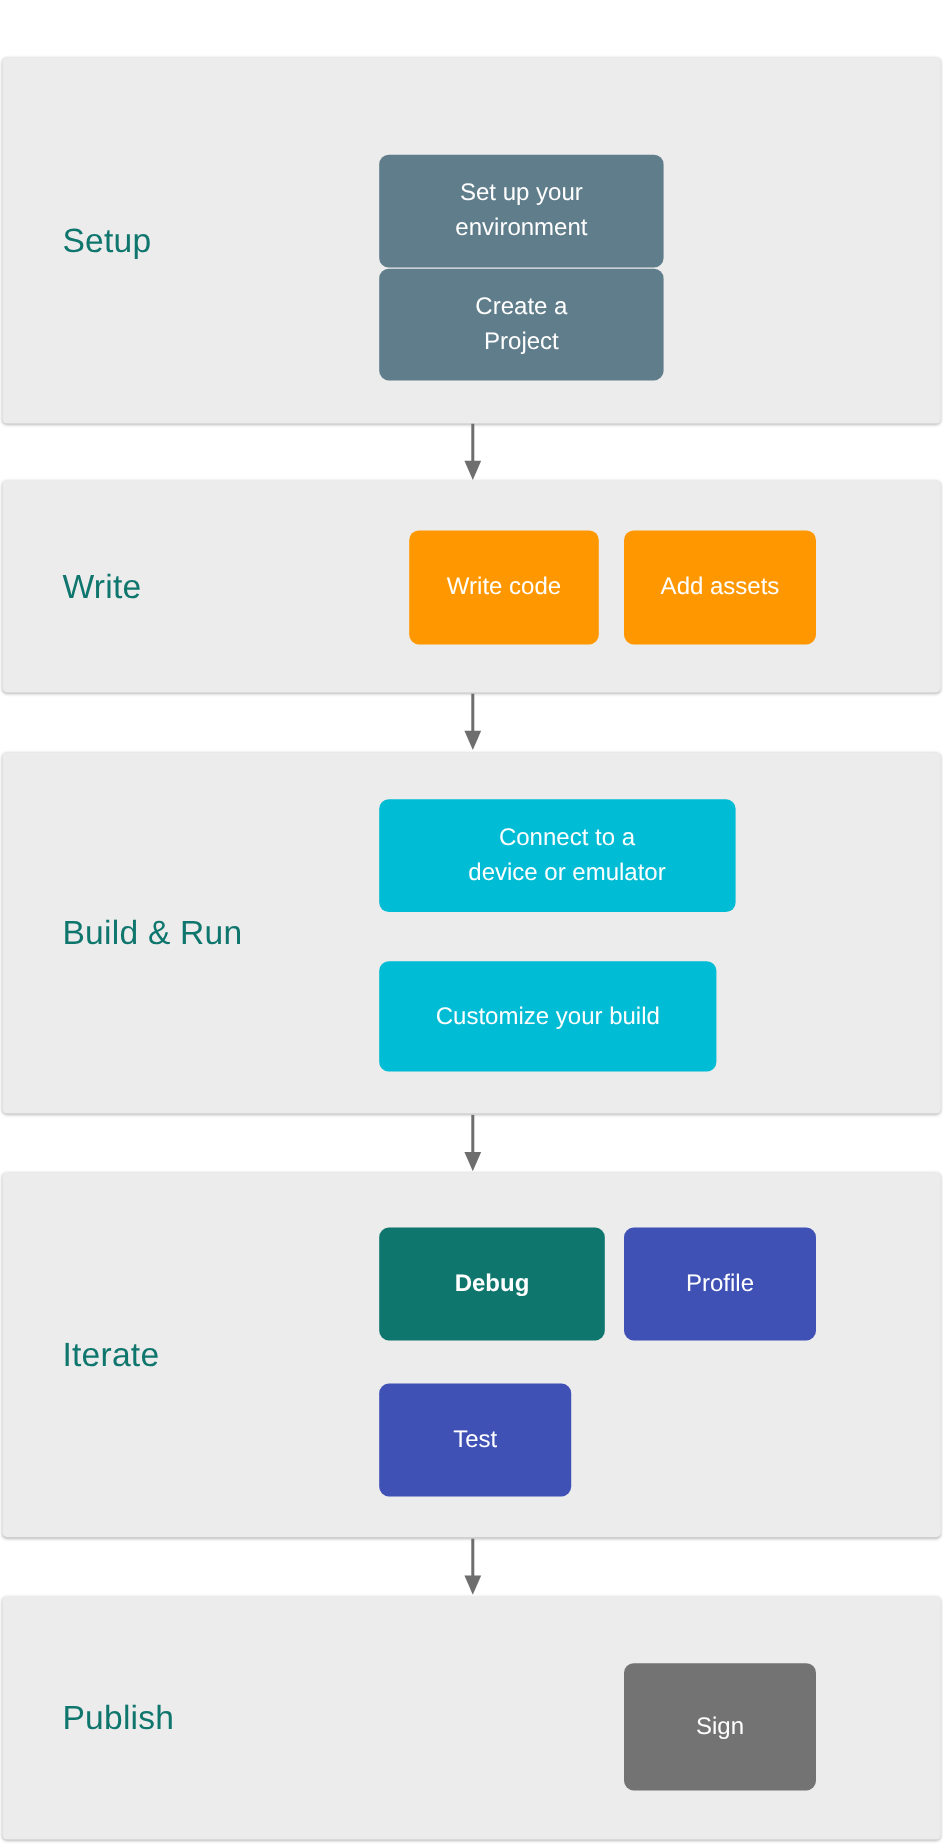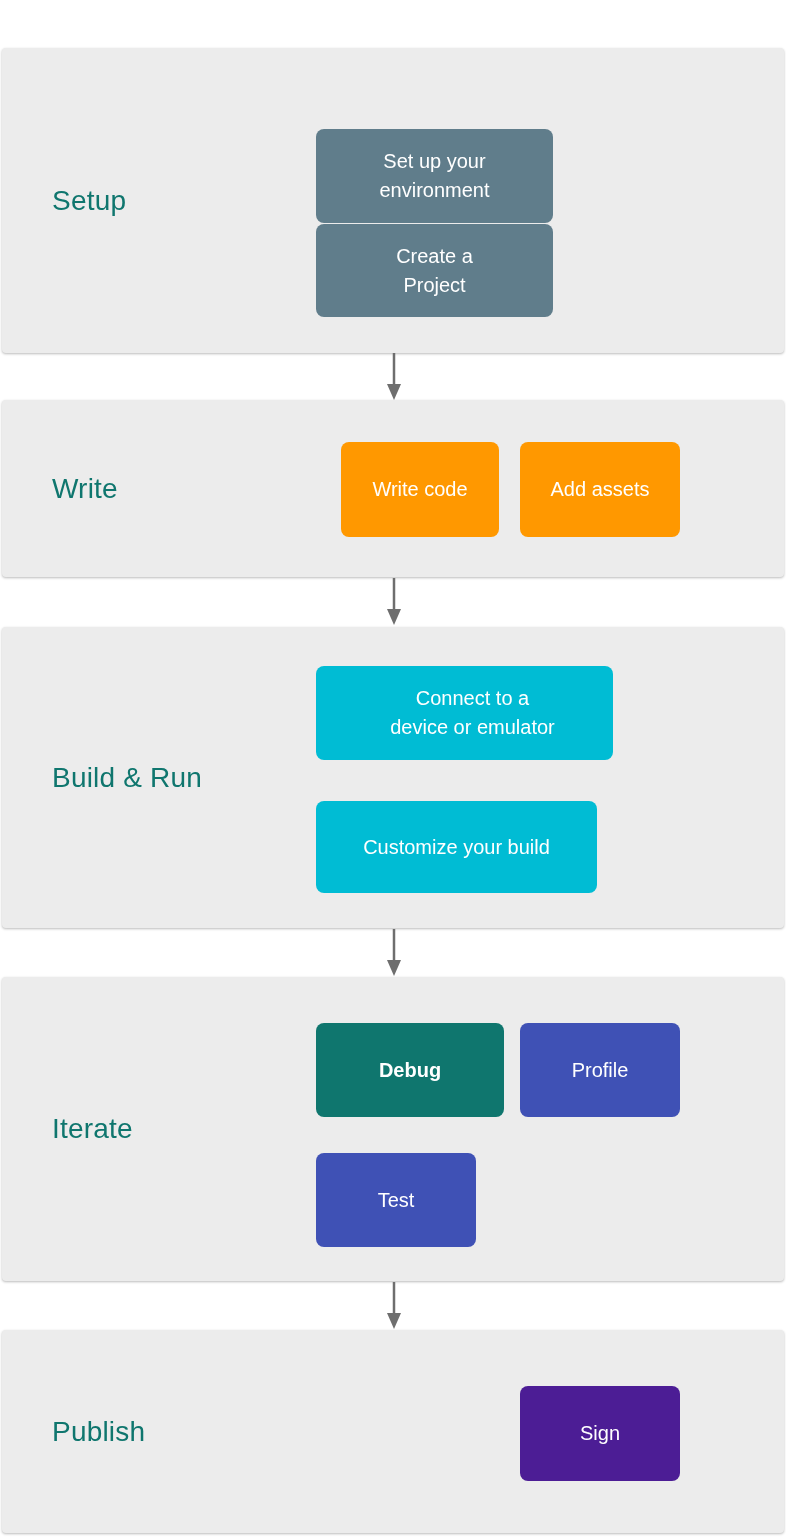--- a/index.html
+++ b/index.html
@@ -109,16 +109,16 @@
 
   <div class="arrow" style="top:1282px;">
     <svg width="16" height="47" viewBox="0 0 16 47">
       <line x1="8" y1="0" x2="8" y2="33" stroke="#6e6e6e" stroke-width="2.5"></line>
       <polygon points="1,31 15,31 8,47" fill="#6e6e6e"></polygon>
     </svg>
   </div>
 
   <section class="card" style="top:1330px;height:203px;">
     <h2 class="sec-label">Publish</h2>
-    <a class="btn" style="left: 518px; top: 56px; width: 160px; height: 95px; background: #4c1d95;">Sign</a>
+    <a class="btn" style="left: 518px; top: 56px; width: 160px; height: 106px; background: #737373;">Sign</a>
   </section>
 
 </div>
 
 </body></html>

